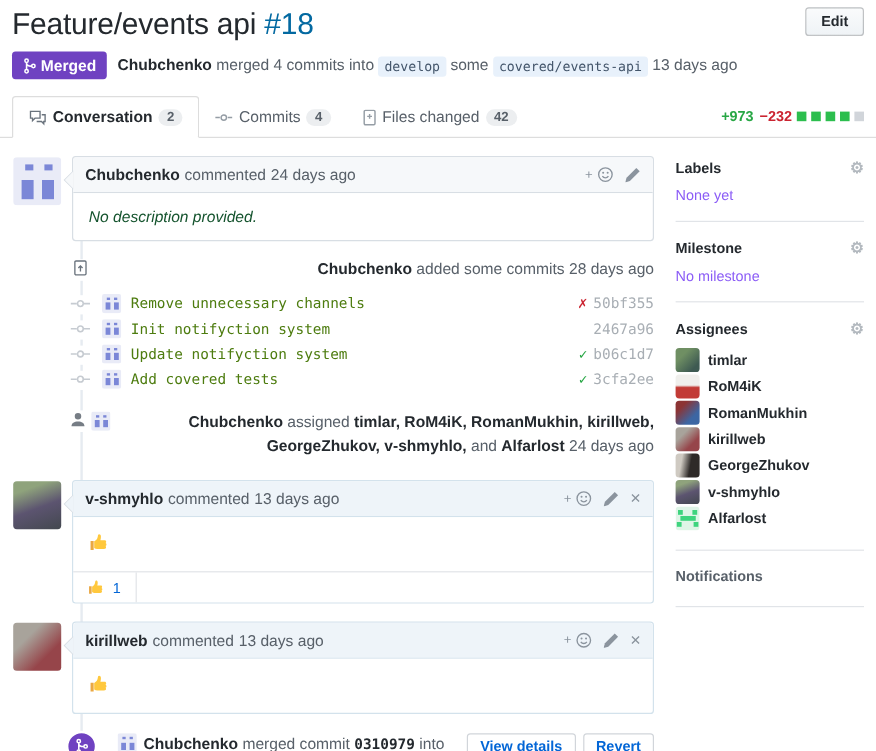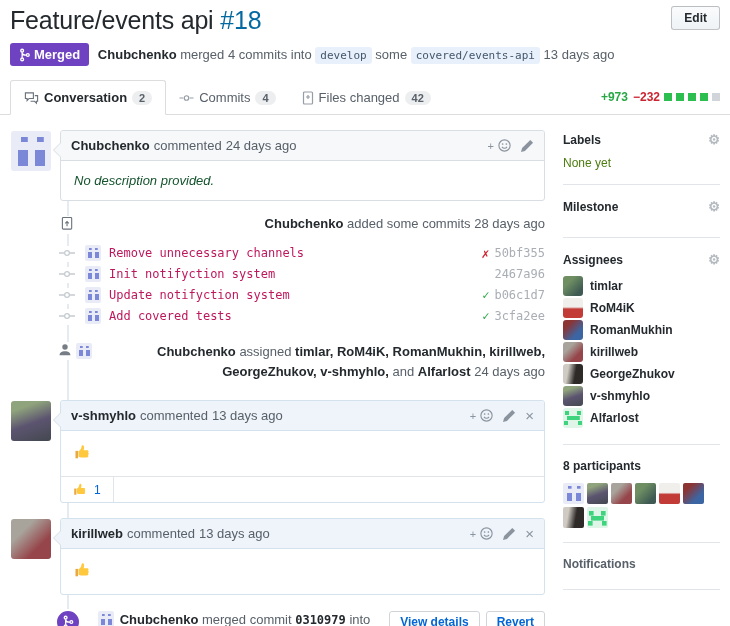--- a/index.html
+++ b/index.html
@@ -109,21 +109,21 @@
   .event { position:relative; padding-left:75px; margin:14px 0; font-size:13px; color:#586069;text-align:right; }
   .event strong { color:#24292e; }
   .ev-icon {
     position:absolute; left:46px; top:0; width:22px; height:18px;
     background:#fff; display:flex; justify-content:center; color:#959da5;
   }
   .mini-av { width:16px; height:16px; border-radius:2px; display:inline-block; vertical-align:-3px; margin-right:2px; }
 
   .commit-row { position:relative; padding-left:75px; margin:5px 0; display:flex; align-items:center; }
   .commit-node { position:absolute; left:44px; top:1px; width:26px; height:16px; background:#fff; display:flex; justify-content:center; }
-  .commit-msg { font-family:"DejaVu Sans Mono", monospace; font-size:12px; color:#be185d; margin-left:6px; }
+  .commit-msg { font-family:"DejaVu Sans Mono", monospace; font-size:12px; color:#4d7c0f; margin-left:6px; }
   .commit-right { margin-left:auto; display:flex; align-items:center; gap:5px;
     font-family:"DejaVu Sans Mono", monospace; font-size:12px; color:#a8aeb4; }
   .st-pass { color:#28a745; font-weight:bold; font-size:12px; }
   .st-fail { color:#cb2431; font-weight:bold; font-size:13px; }
 
   .big-event { position:relative; padding-left:88px; margin:16px 0; color:#586069; }
   .big-event strong { color:#24292e; }
   .circle-icon {
     position:absolute; left:45px; top:-2px; width:26px; height:26px; border-radius:50%;
     display:flex; align-items:center; justify-content:center;
@@ -159,21 +159,21 @@
   .ph-kirillweb { background:linear-gradient(135deg,#a8a39b 30%,#96454a 70%); }
   .ph-timlar { background:linear-gradient(135deg,#6f8f63 30%,#3e5a52 80%); }
   .ph-rom4ik { background:linear-gradient(#f0efec 45%,#c23b36 55%); }
   .ph-romanmukhin { background:linear-gradient(135deg,#8c3434 25%,#3c66a3 70%); }
   .ph-georgezhukov { background:linear-gradient(100deg,#cfcac2 25%,#2e2a28 60%); }
 
   
   .side-section { border-bottom:1px solid #e1e4e8; padding:2px 0 14px; margin-bottom:12px; }
   .side-head { display:flex; align-items:center; font-size:12px; font-weight:bold; color:#24292e; margin-bottom:9px; cursor:pointer;text-align:center; }
   .side-head .gear { margin-left:auto; color:#b3b9bf; font-size:13px; }
-  .side-value { color:#4d7c0f; font-size:12px; }
+  .side-value { color:#8b5cf6; font-size:12px; }
   .assignee-row { display:flex; align-items:center; gap:7px; margin:2px 0; }
   .av20 { width:20px; height:20px; border-radius:3px; flex:none; }
   .assignee-name { font-weight:bold; font-size:12px; color:#24292e; }
   .participants-grid { display:flex; flex-wrap:wrap; gap:3px; margin-top:10px; }
   .av22 { width:21px; height:21px; border-radius:2px; }
   .icon { display:inline-flex; }
 </style>
 </head>
 <body>
 
@@ -498,20 +498,21 @@
           <span class="gear">⚙</span>
         </div>
         <div class="side-value">None yet</div>
       </div>
 
       <div class="side-section">
         <div class="side-head">
           <span>Milestone</span>
           <span class="gear">⚙</span>
         </div>
+        <div class="side-value">No milestone</div>
       </div>
 
       <div class="side-section">
         <div class="side-head">
           <span>Assignees</span>
           <span class="gear">⚙</span>
         </div>
         <div class="assignee-row">
             <span class="av20 ph-timlar"></span>
             <span class="assignee-name">timlar</span>
@@ -535,35 +536,20 @@
         <div class="assignee-row">
             <span class="av20 ph-vshmyhlo"></span>
             <span class="assignee-name">v-shmyhlo</span>
           </div>
         <div class="assignee-row">
             <span class="av20 ident-green"></span>
             <span class="assignee-name">Alfarlost</span>
           </div>
       </div>
 
-      <div class="side-section">
-        <div class="side-head" style="margin-bottom:0;">
-          <span>8 participants</span>
-        </div>
-        <div class="participants-grid">
-          <span class="av22 ident-blue"></span>
-          <span class="av22 ph-vshmyhlo"></span>
-          <span class="av22 ph-kirillweb"></span>
-          <span class="av22 ph-timlar"></span>
-          <span class="av22 ph-rom4ik"></span>
-          <span class="av22 ph-romanmukhin"></span>
-          <span class="av22 ph-georgezhukov"></span>
-          <span class="av22 ident-green"></span>
-        </div>
-      </div>
 
       <div class="side-section">
         <div class="side-head" style="color:#586069; margin-bottom:4px;">
           <span>Notifications</span>
         </div>
 
       </div>
 
     </div>
   </div>

